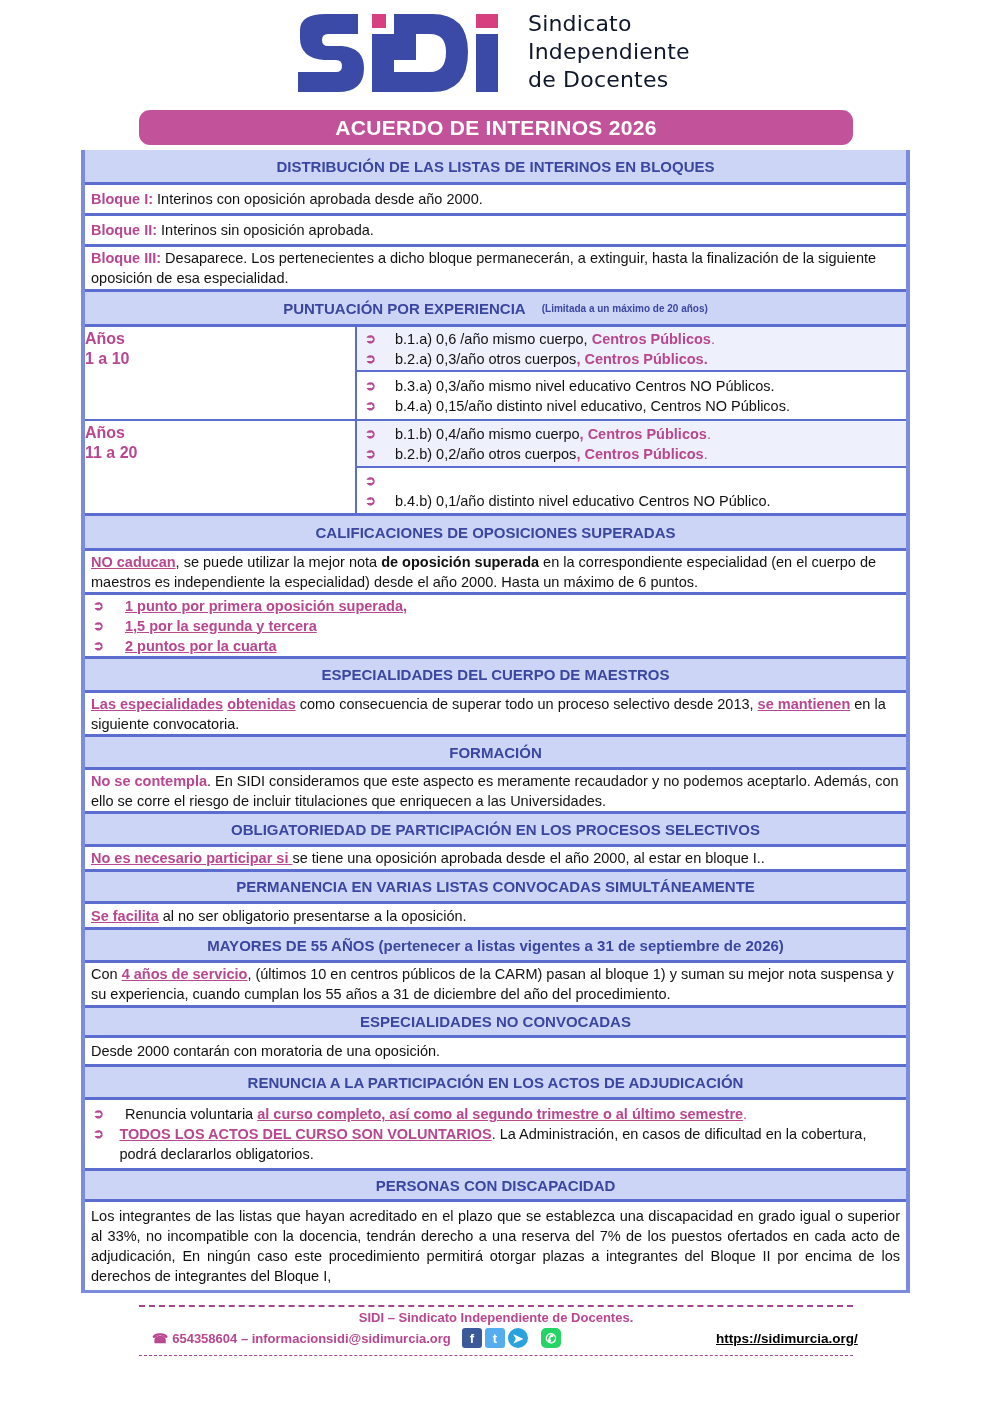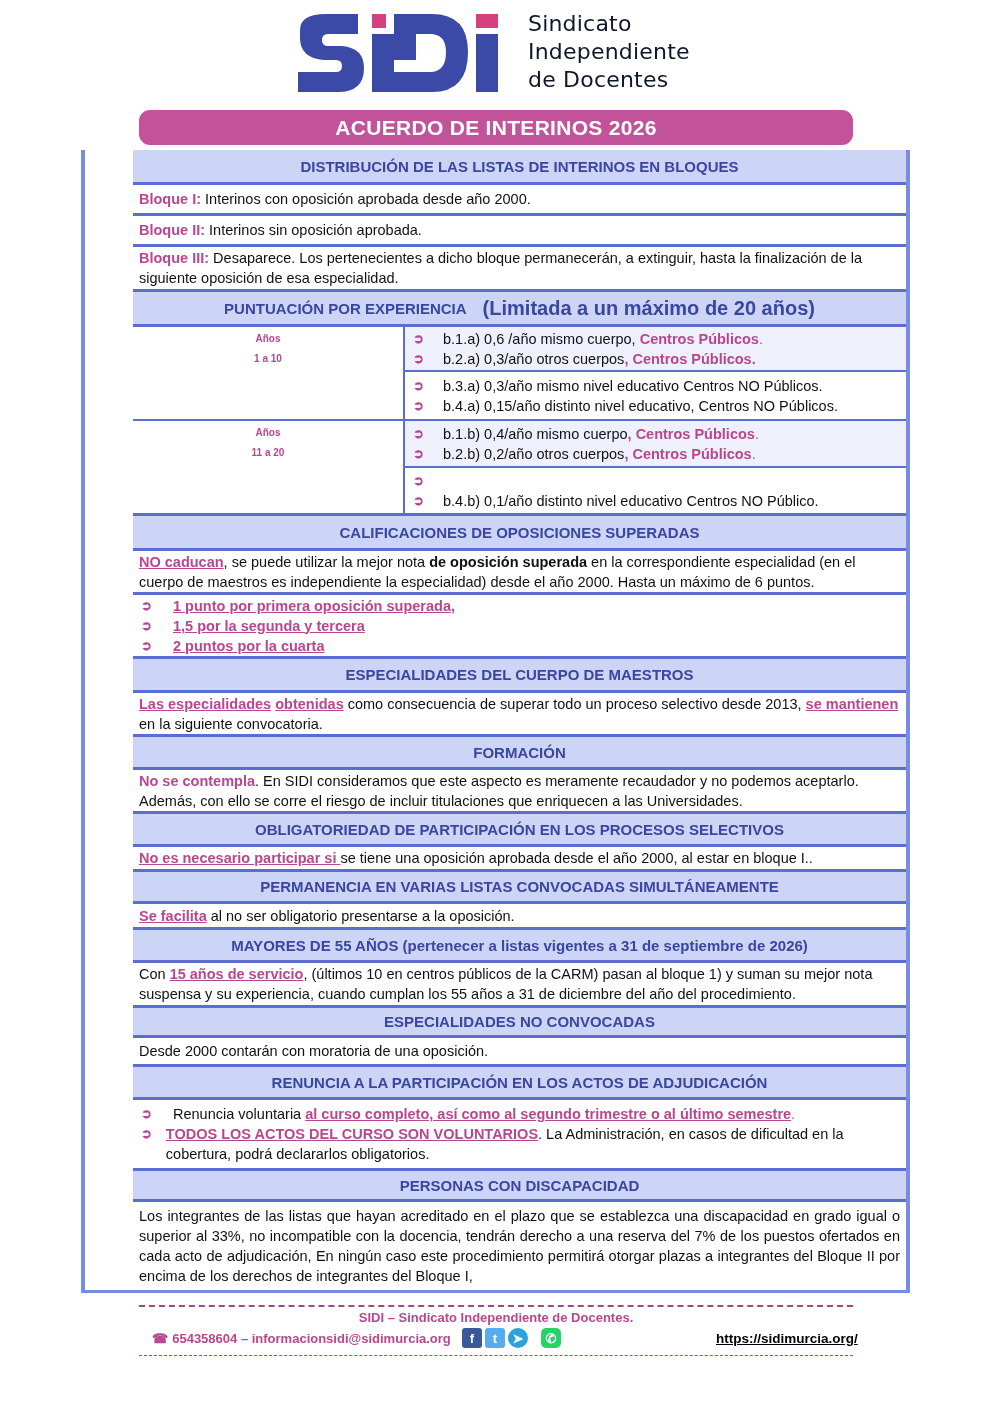--- a/index.html
+++ b/index.html
@@ -8,33 +8,33 @@
   
   .logo { position:absolute; left:292px; top:8px; width:420px; height:90px; }
   .logo-mark { position:absolute; left:0; top:0; width:222px; height:90px; }
   .logo-text { position:absolute; left:236px; top:2px; color:#0f172a; font-family:"DejaVu Sans", sans-serif; font-size:22px; line-height:28px; font-weight:400; letter-spacing:0.2px; }
   .logo-text div { white-space:nowrap; }
 
   
   .title-bar { position:absolute; left:139px; top:110px; width:714px; height:35px; background:#c2539a; color:#ffffff; font-weight:700; font-size:21px; text-align:center; line-height:35px; letter-spacing:0.3px;border-radius:11px; }
 
   
-  .doc { position:absolute; left:81px; top:150px; width:829px; border-left:4px solid #7b8ce0; border-right:4px solid #7b8ce0; border-bottom:3px solid #7b8ce0; box-sizing:border-box;padding-left:48px; }
+  .doc { position:absolute; left:81px; top:150px; width:829px; border-left:4px solid #7b8ce0; border-right:4px solid #7b8ce0; border-bottom:3px solid #7b8ce0; box-sizing:border-box; }
   .hdr { background:#cdd5f6; color:#3a46a0; font-weight:700; text-align:center; font-size:15px; border-bottom:3px solid #5b6dcf; box-sizing:border-box; display:flex; align-items:center; justify-content:center; }
   .row { background:#ffffff; border-bottom:3px solid #5b6dcf; box-sizing:border-box; padding:0 6px; font-size:14.5px; line-height:20px; display:flex; flex-direction:column; justify-content:center; }
   .pk { color:#b8478f; font-weight:700; }
   .pku { color:#b8478f; font-weight:700; text-decoration:underline; }
   .pkn { color:#b8478f; }
   .b { font-weight:700; }
-  .hdr .sm { font-size:20px; margin-left:16px; }
+  .hdr .sm { font-size:10px; margin-left:16px; }
 
   
   .exp { display:flex; border-bottom:3px solid #5b6dcf; box-sizing:border-box; }
   .exp-left { width:272px; border-right:2px solid #5b6dcf; box-sizing:border-box; display:flex; flex-direction:column; }
-  .exp-years { flex:1; color:#b8478f; font-weight:700; text-align:center; font-size:10px; line-height:20px; padding-top:2px; box-sizing:border-box; }
+  .exp-years { flex:1; color:#b8478f; font-weight:700; font-size:16px; line-height:20px; padding-top:2px; box-sizing:border-box; }
   .exp-years.first { border-bottom:2px solid #5b6dcf; }
   .exp-right { flex:1; display:flex; flex-direction:column; }
   .exp-cell { box-sizing:border-box; padding-left:6px; font-size:14.5px; line-height:20px; display:flex; flex-direction:column; justify-content:center; }
   .exp-cell.shade { background:#eef0fb; }
   .exp-cell.bb { border-bottom:2px solid #5b6dcf; }
   .bl { display:flex; align-items:center; }
   .arrow { width:32px; color:#b8478f; font-size:13px; font-weight:700; padding-left:2px; box-sizing:border-box; }
 
   
   .foot-line { position:absolute; left:139px; width:714px; border-top:2px dashed #a04590; }
@@ -174,21 +174,21 @@
     <div><span class="pku">No es necesario participar si </span><span>se tiene una oposición aprobada desde el año 2000, al estar en bloque I..</span></div>
   </div>
 
   <div class="hdr" style="height:32px;">PERMANENCIA EN VARIAS LISTAS CONVOCADAS SIMULTÁNEAMENTE</div>
   <div class="row" style="height:26px;">
     <div><span class="pku">Se facilita</span><span> al no ser obligatorio presentarse a la oposición.</span></div>
   </div>
 
   <div class="hdr" style="height:33px;">MAYORES DE 55 AÑOS (pertenecer a listas vigentes a 31 de septiembre de 2026)</div>
   <div class="row" style="height:45px;">
-    <div><span>Con </span><span class="pku"> 15 años de servicio</span><span>, (últimos 10 en centros públicos de la CARM) pasan al bloque 1) y suman su mejor nota suspensa y su experiencia, cuando cumplan los 55 años a 31 de diciembre del año del procedimiento.</span></div>
+    <div><span>Con </span><span class="pku"> 4 años de servicio</span><span>, (últimos 10 en centros públicos de la CARM) pasan al bloque 1) y suman su mejor nota suspensa y su experiencia, cuando cumplan los 55 años a 31 de diciembre del año del procedimiento.</span></div>
   </div>
 
   <div class="hdr" style="height:30px;">ESPECIALIDADES NO CONVOCADAS</div>
   <div class="row" style="height:29px;">
     <div>Desde 2000 contarán con moratoria de una oposición.</div>
   </div>
 
   <div class="hdr" style="height:33px;">RENUNCIA A LA PARTICIPACIÓN EN LOS ACTOS DE ADJUDICACIÓN</div>
   <div class="row" style="height:71px; padding-left:0;">
     <div class="bl">

